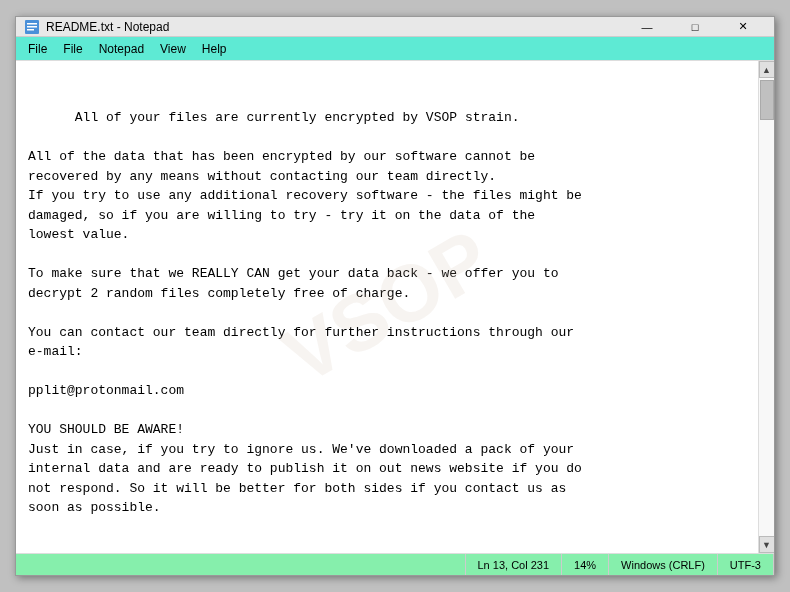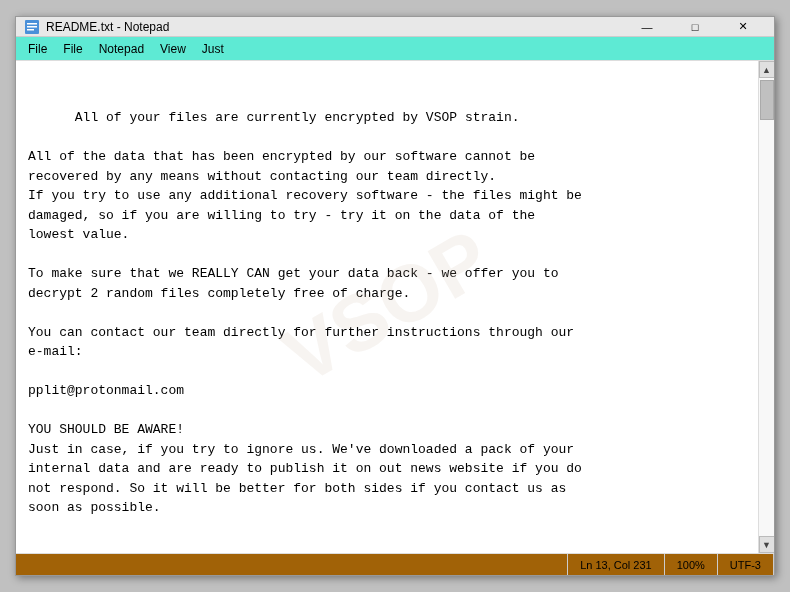--- a/index.html
+++ b/index.html
@@ -149,21 +149,21 @@
       background: #c0c0c0;
       border: 1px solid #aaa;
       position: absolute;
       top: 2px;
       left: 1px;
       cursor: pointer;
     }
 
     .status-bar {
       height: 22px;
-      background: #a16207;
+      background: #86efac;
       border-top: 1px solid #ddd;
       display: flex;
       align-items: center;
       font-size: 11px;
       color: #000;
     }
 
     .status-segment {
       padding: 0 12px;
       border-right: 1px solid #ccc;
@@ -211,21 +211,21 @@
       <button class="title-btn">□</button>
       <button class="title-btn close">✕</button>
     </div>
   </div>
 
   <div class="menu-bar">
     <span class="menu-item">File</span>
     <span class="menu-item">File</span>
     <span class="menu-item">Notepad</span>
     <span class="menu-item">View</span>
-    <span class="menu-item">Just</span>
+    <span class="menu-item">Help</span>
   </div>
 
   <div class="content-area">
     <div class="text-content">
       <div class="watermark">VSOP</div>
       <span>All of your files are currently encrypted by VSOP strain.
 
 All of the data that has been encrypted by our software cannot be
 recovered by any means without contacting our team directly.
 If you try to use any additional recovery software - the files might be
@@ -251,17 +251,18 @@
       <div class="scroll-track">
         <div class="scroll-thumb"></div>
       </div>
       <div class="scroll-arrow">▼</div>
     </div>
   </div>
 
   <div class="status-bar">
     <div class="status-segment"></div>
     <div class="status-segment">Ln 13, Col 231</div>
-    <div class="status-segment">100%</div>
+    <div class="status-segment">14%</div>
+    <div class="status-segment">Windows (CRLF)</div>
     <div class="status-segment">UTF-3</div>
   </div>
 
 </div>
 
 </body></html>

